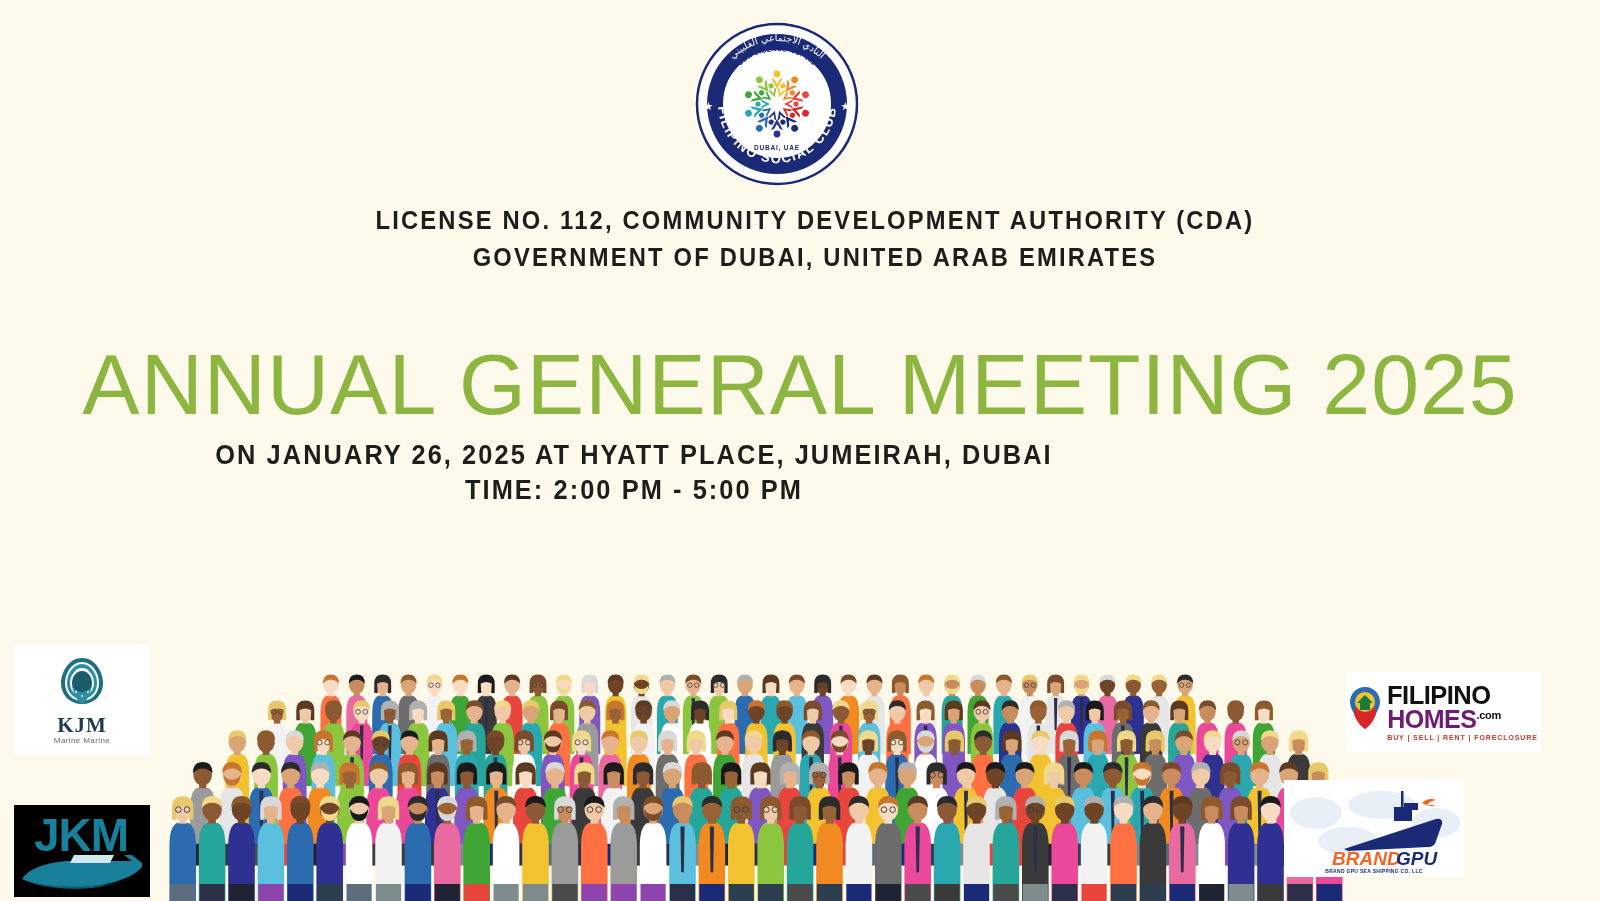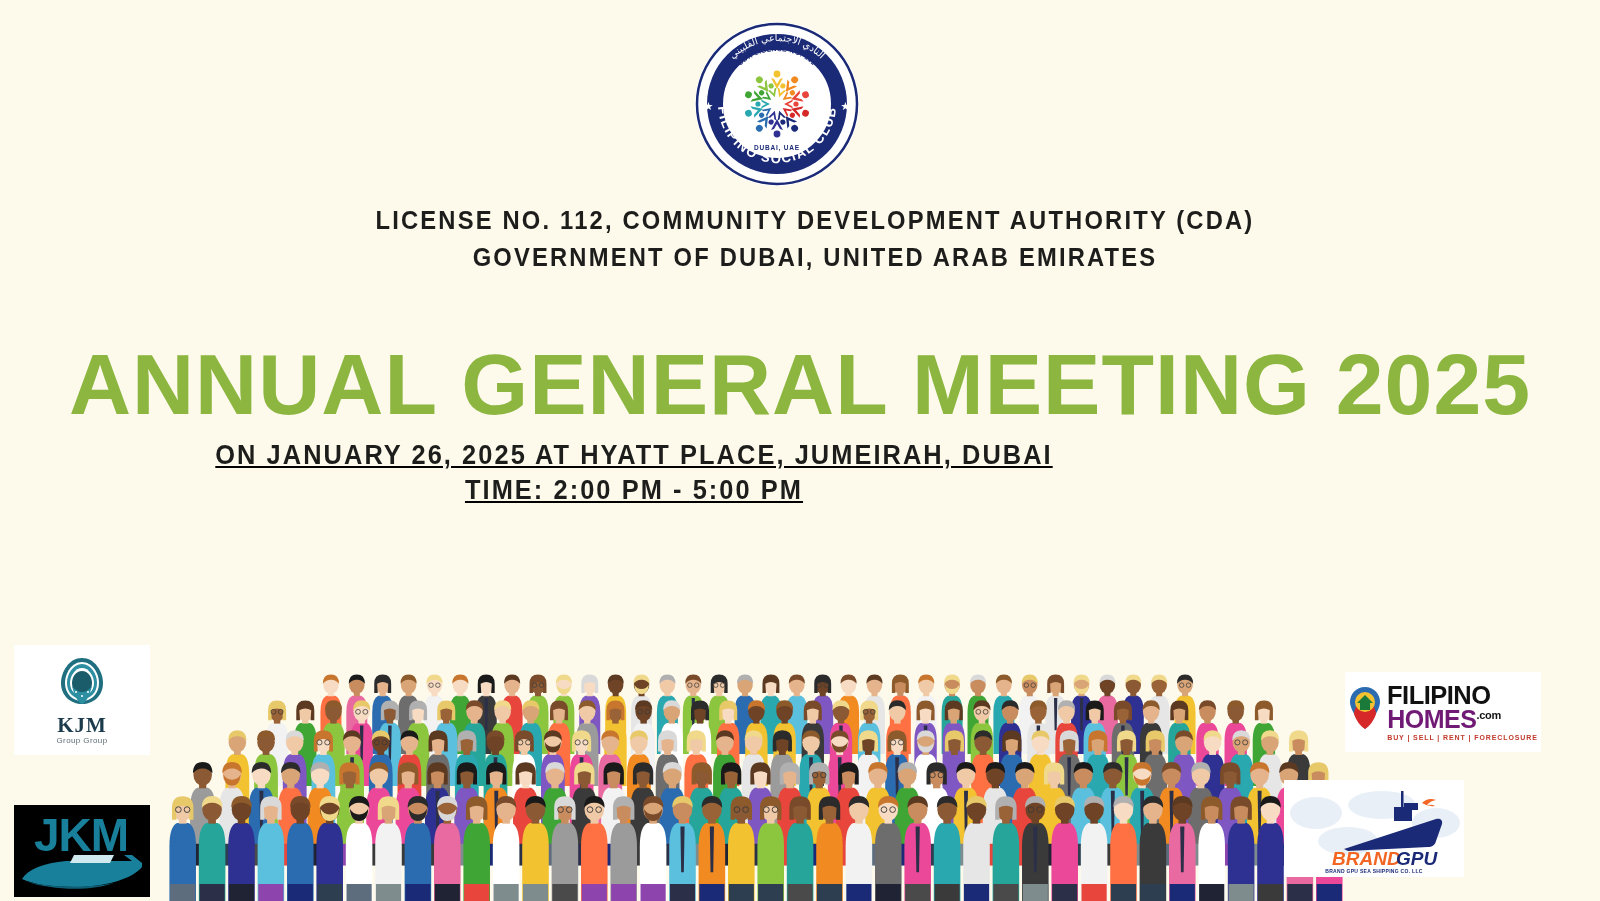--- a/index.html
+++ b/index.html
@@ -34,32 +34,31 @@
     font-stretch:condensed;
     transform:scaleX(0.95);
   }
 
   
   #main-heading {
     position:absolute; left:0; top:336px; width:1600px;
     text-align:center;
     color:#8CB63F;
     font-size:86px;
-    font-weight:700;
+    font-weight:400;
     letter-spacing:1px;
     line-height:96px;
     white-space:nowrap;
     transform:scaleX(1.0);
   }
 
   
   #event-info {
     position:absolute; left:0; top:438px; width:1268px;
     text-align:center;
-    text-decoration:underline;
   }
   #event-info .ev-line {
     font-size:27px;
     font-weight:700;
     letter-spacing:2.2px;
     color:#1d1d1b;
     line-height:35px;
     white-space:nowrap;
     transform:scaleX(0.94);
   }
@@ -3335,21 +3334,21 @@
     <path d="M23 6 C13 6 6 17 6 27 C6 38 14 45 23 45 C32 45 40 38 40 27 C40 17 33 6 23 6 Z" fill="#ffffff"></path>
     <path d="M23 8 C14 8 8 18 8 27 C8 37 15 43 23 43 C31 43 38 37 38 27 C38 18 32 8 23 8 Z" fill="#2c8fa2"></path>
     <path d="M23 12 C16 12 11 20 11 27 C11 35 17 40 23 40 C29 40 35 35 35 27 C35 20 30 12 23 12 Z" fill="#ffffff"></path>
     <path d="M23 15 C17 15 13 21 13 27 C13 34 18 38 23 38 C28 38 33 34 33 27 C33 21 29 15 23 15 Z" fill="#1b5c6b"></path>
     <path d="M13 30 C16 42 20 47 23 48 C26 47 30 42 33 30 C30 34 26 36 23 36 C20 36 16 34 13 30 Z" fill="#2c8fa2"></path>
     <circle cx="17" cy="36" r="1" fill="#ffffff"></circle>
     <circle cx="29" cy="36" r="1" fill="#ffffff"></circle>
     <circle cx="23" cy="40" r="1" fill="#ffffff"></circle>
   </svg>
   <div class="kjm-name">KJM</div>
-  <div class="kjm-sub">Group Group</div>
+  <div class="kjm-sub">Marine Marine</div>
 </div>
 
 <div class="sponsor" id="sponsor-jkm-boat">
   <svg width="136" height="92" viewBox="0 0 136 92">
     <rect width="136" height="92" fill="#000000"></rect>
     <text x="20" y="46" font-family="Liberation Sans, sans-serif" font-size="46" font-weight="bold" fill="#18809b" letter-spacing="-1">JKM</text>
     <path d="M8 74 C14 64 30 58 52 56 L118 56 L110 50 L118 50 L128 58 L128 62 C118 74 92 82 60 82 C38 82 18 79 8 74 Z" fill="#18809b"></path>
     <path d="M56 58 L96 58 L100 50 L60 50 Z" fill="#cfe9ef"></path>
     <path d="M10 76 C30 82 70 84 100 78 C78 86 40 86 10 76 Z" fill="#0f5f76"></path>
   </svg>

